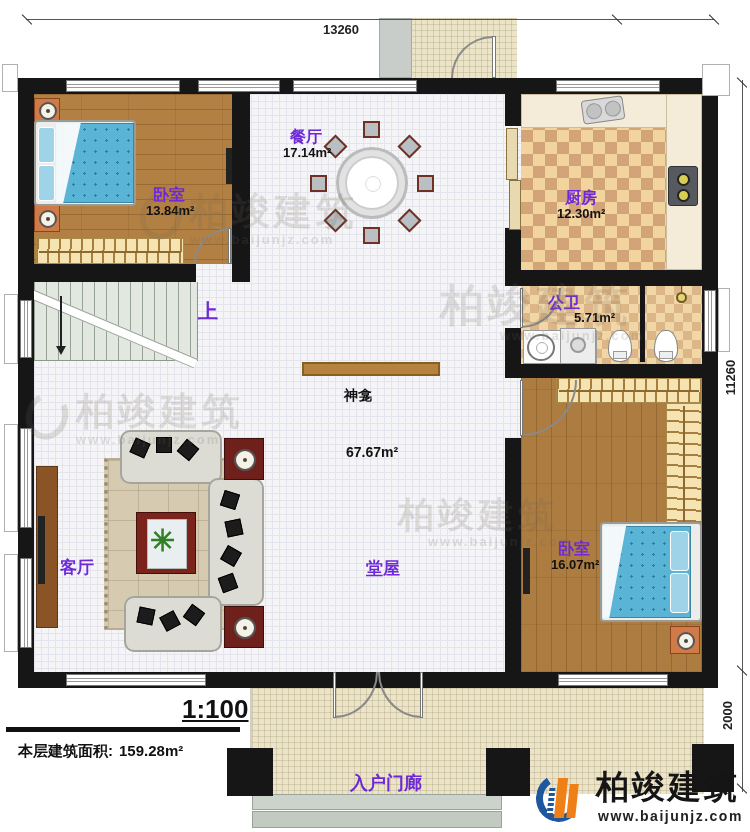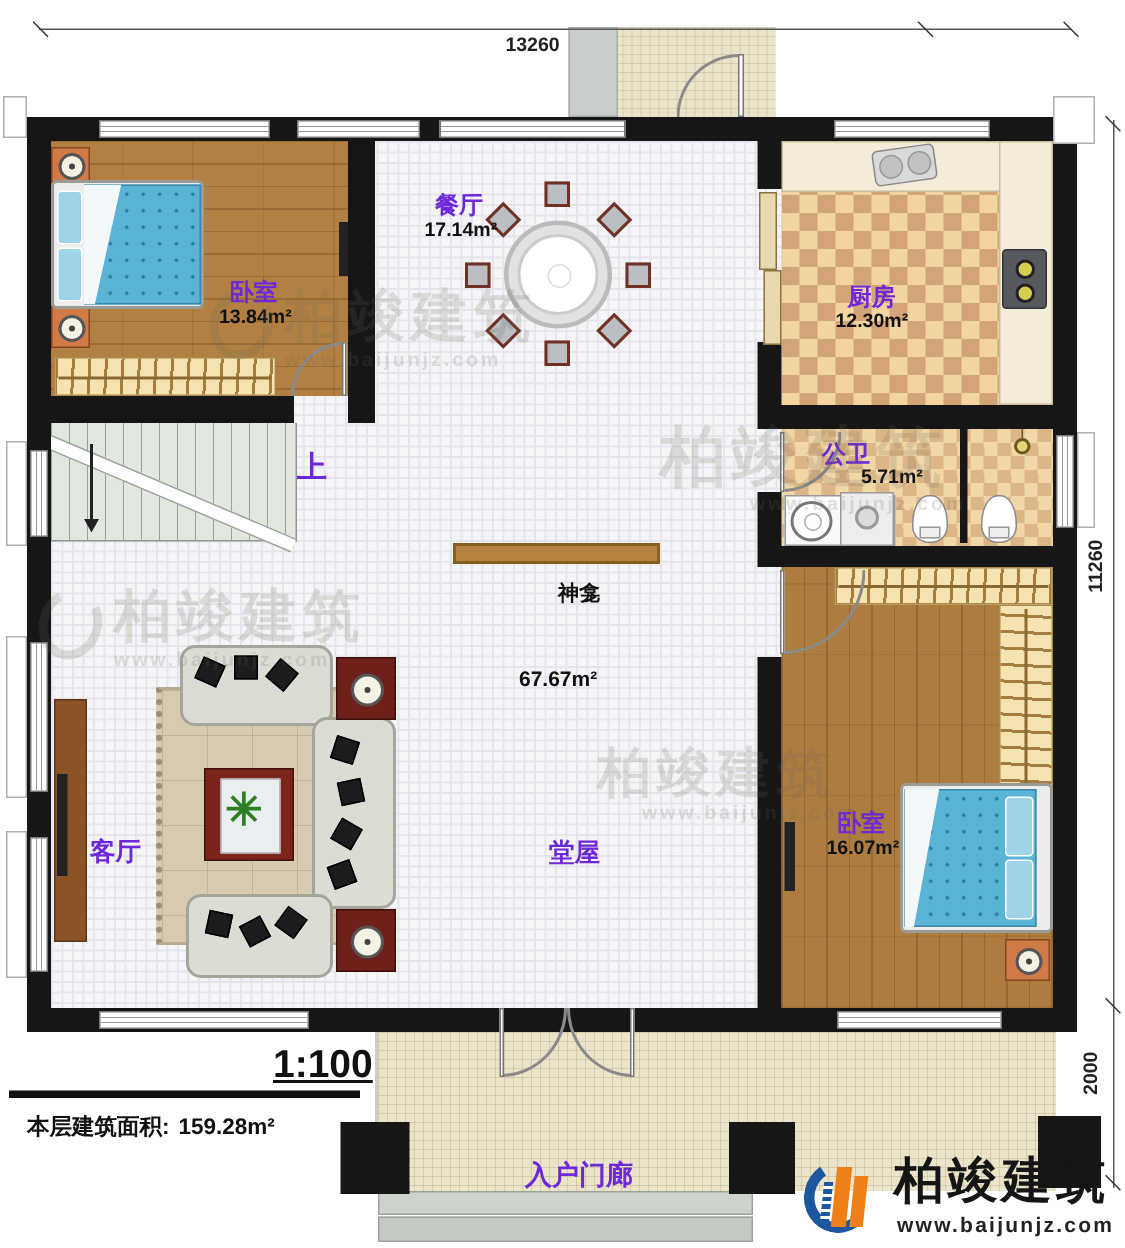--- a/index.html
+++ b/index.html
@@ -258,42 +258,42 @@
 
   <div class="abs arc br" style="left:334px;top:672px;width:44px;height:46px;"></div>
   <div class="abs arc bl" style="left:378px;top:672px;width:44px;height:46px;"></div>
   <div class="abs leaf" style="left:333px;top:672px;width:3px;height:46px;"></div>
   <div class="abs leaf" style="left:420px;top:672px;width:3px;height:46px;"></div>
 
   <div class="abs dimline-h" style="left:26px;top:19px;width:688px;height:0;"></div>
   <div class="abs tick" style="left:20px;top:19px;"></div>
   <div class="abs tick" style="left:610px;top:19px;"></div>
   <div class="abs tick" style="left:707px;top:19px;"></div>
-  <div class="abs dim" style="left:330px;top:22px;width:50px;text-align:center;">13260</div>
+  <div class="abs dim" style="left:316px;top:22px;width:50px;text-align:center;">13260</div>
   <div class="abs dimline-v" style="left:742px;top:80px;width:0;height:712px;"></div>
   <div class="abs tick" style="left:735px;top:82px;"></div>
   <div class="abs tick" style="left:735px;top:670px;"></div>
   <div class="abs tick" style="left:735px;top:788px;"></div>
   <div class="abs dim vdim" style="left:700px;top:370px;width:60px;">11260</div>
   <div class="abs dim vdim" style="left:702px;top:708px;width:50px;">2000</div>
 
   <div class="abs room-name" style="left:153px;top:185px;">卧室</div>
   <div class="abs room-area" style="left:146px;top:203px;">13.84m²</div>
   <div class="abs room-name" style="left:290px;top:127px;">餐厅</div>
   <div class="abs room-area" style="left:283px;top:145px;">17.14m²</div>
   <div class="abs room-name" style="left:565px;top:188px;">厨房</div>
   <div class="abs room-area" style="left:557px;top:206px;">12.30m²</div>
   <div class="abs room-name" style="left:548px;top:293px;">公卫</div>
   <div class="abs room-area" style="left:545px;top:310px;margin-left:29px;">5.71m²</div>
   <div class="abs room-name" style="left:558px;top:539px;">卧室</div>
   <div class="abs room-area" style="left:551px;top:557px;">16.07m²</div>
   <div class="abs room-name" style="left:60px;top:556px;font-size:17px;">客厅</div>
   <div class="abs room-name" style="left:366px;top:557px;font-size:17px;">堂屋</div>
   <div class="abs room-area" style="left:346px;top:444px;font-size:14px;">67.67m²</div>
-  <div class="abs room-area" style="left:372px;top:387px;font-size:14px;text-align:center;">神龛</div>
+  <div class="abs room-area" style="left:344px;top:387px;font-size:14px;text-align:center;">神龛</div>
   <div class="abs room-name" style="left:198px;top:298px;font-size:20px;">上</div>
   <div class="abs room-name" style="left:350px;top:735px;font-size:18px;margin-top:36px;">入户门廊</div>
 
   <div class="abs wm" style="left:140px;top:192px;">
     <div class="wm-swirl"></div>
     <div>
       <div class="wm-co">柏竣建筑</div>
       <div class="wm-site">www.baijunjz.com</div>
     </div>
   </div>

